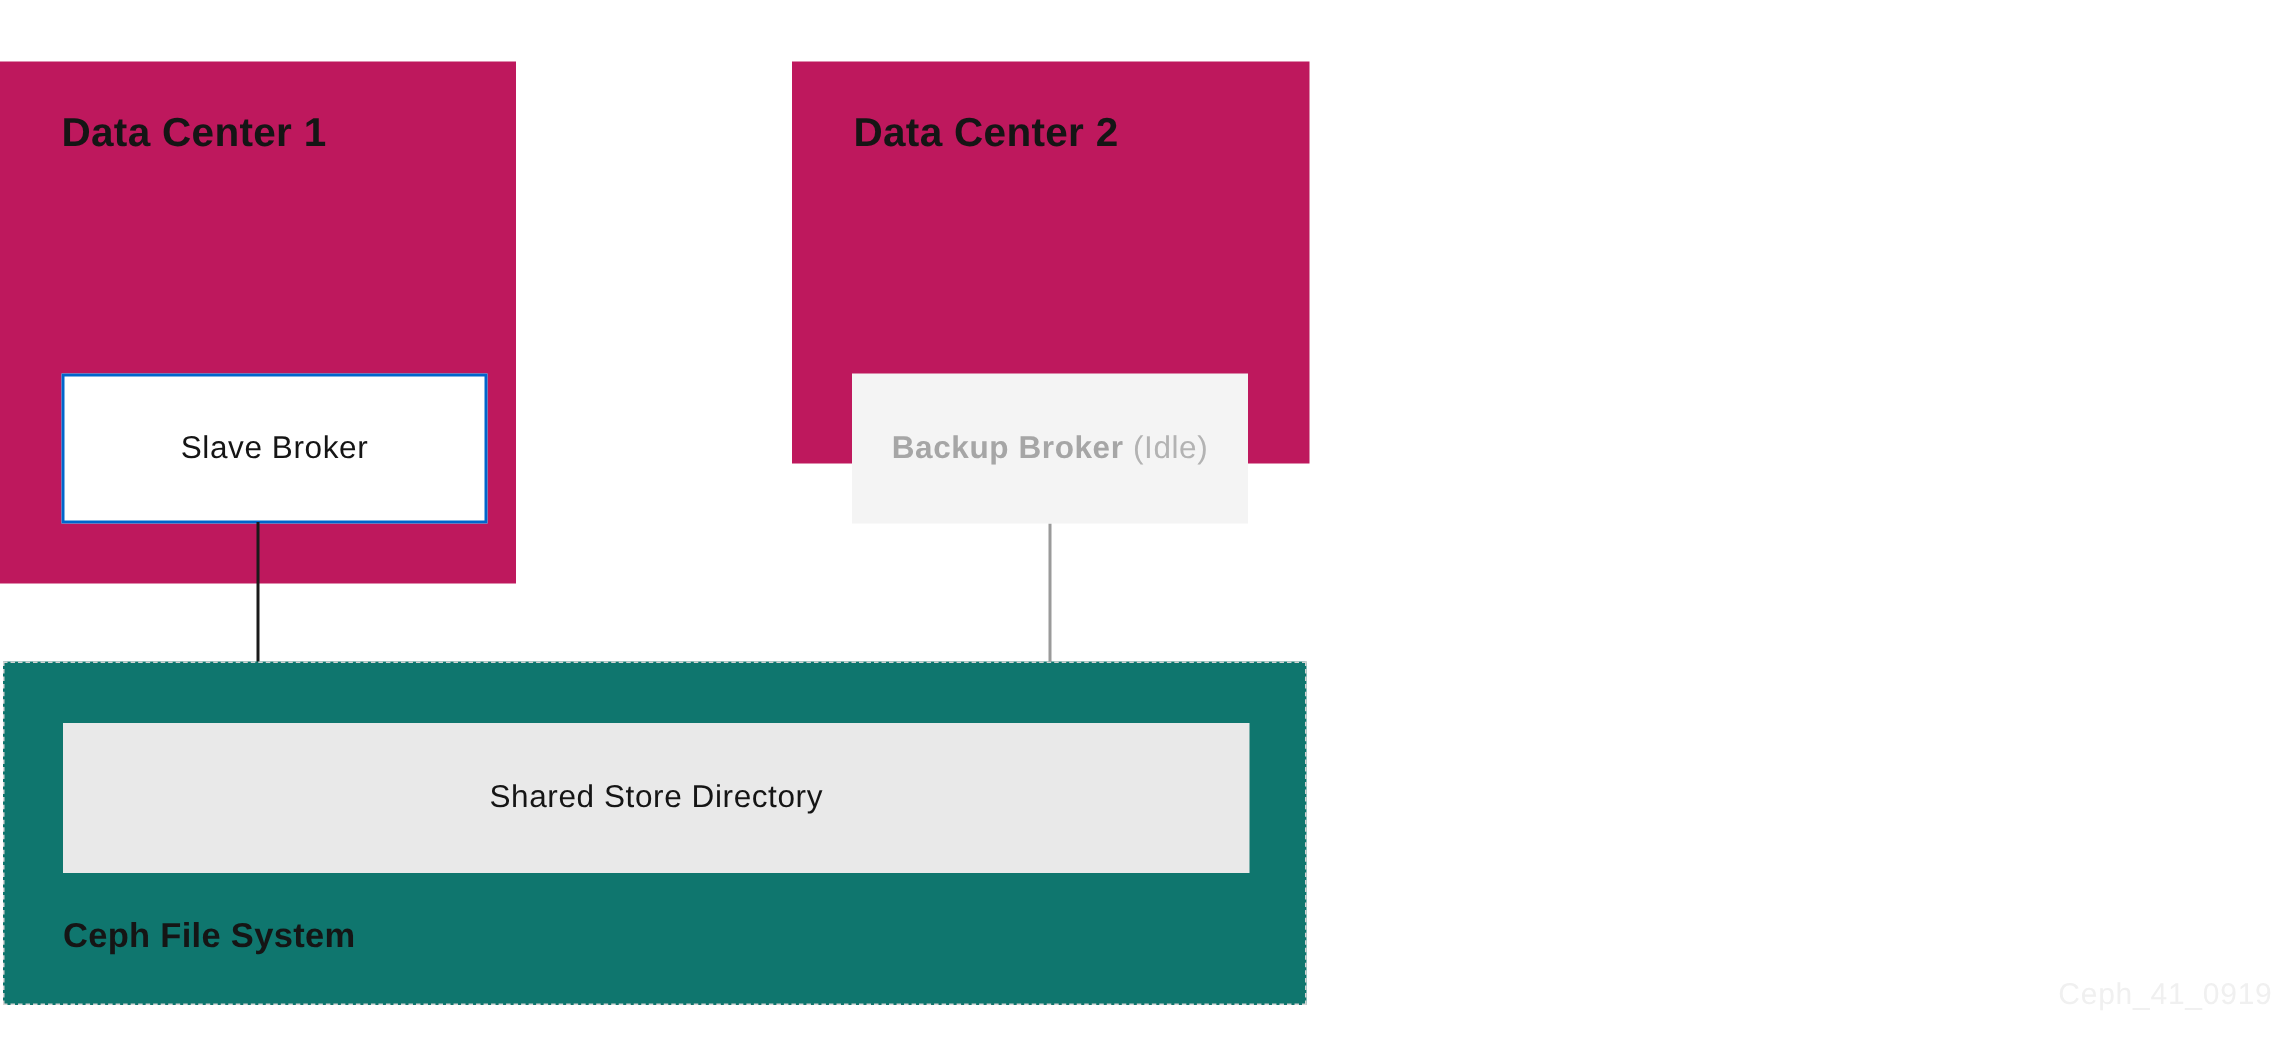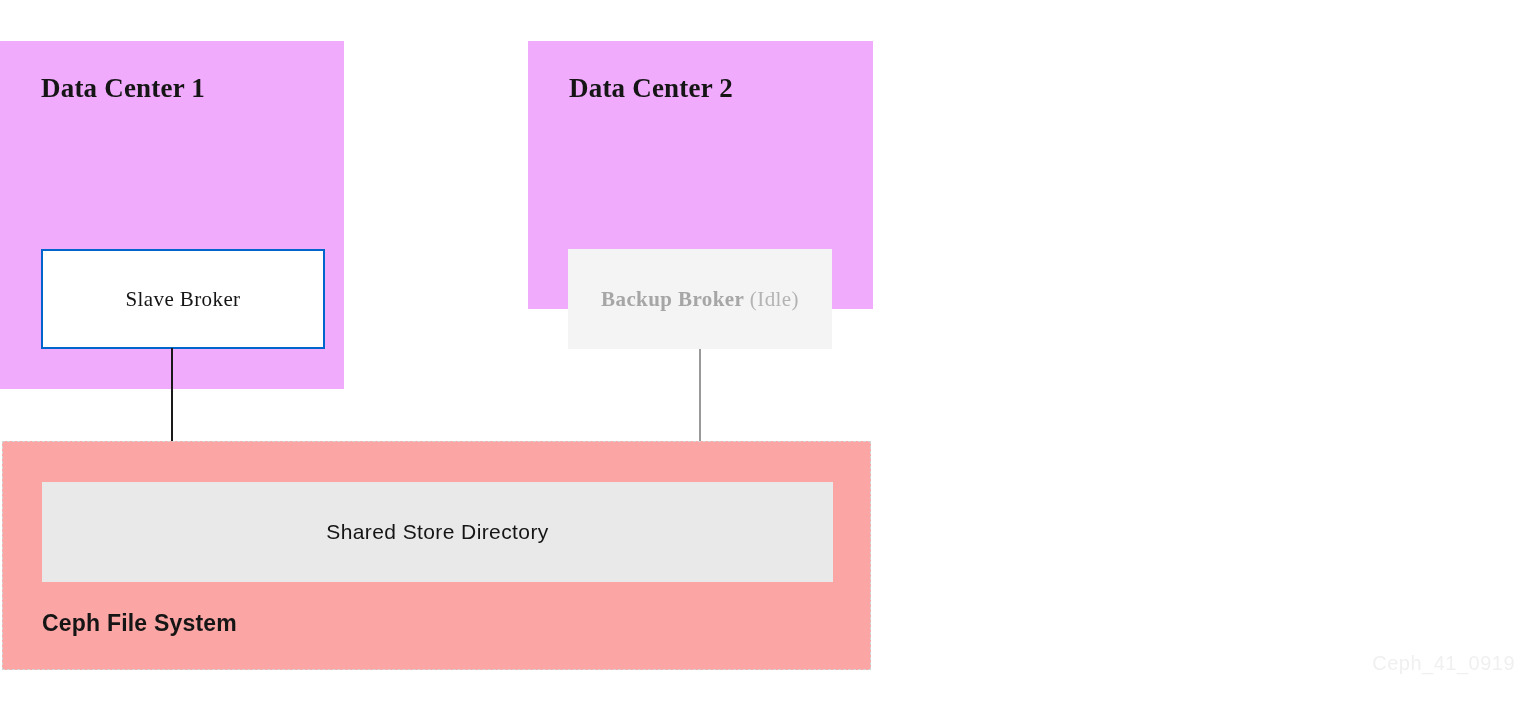--- a/index.html
+++ b/index.html
@@ -12,22 +12,21 @@
     height: 706px;
     position: relative;
     overflow: hidden;
     font-family: "Liberation Sans", "DejaVu Sans", sans-serif;
     color: #151515;
   }
   .abs { position: absolute; }
 
   
   .panel {
-    background: #f0abfc;
-    font-family: Liberation Serif, serif;
+    background: #be185d;
   }
   .panel-dc1 { left: 0px;   top: 41px; width: 344px; height: 348px; }
   .panel-dc2 { left: 528px; top: 41px; width: 345px; height: 268px; }
 
   .panel-title {
     position: absolute;
     margin: 0;
     font-size: 27px;
     font-weight: 700;
     letter-spacing: 0.2px;
@@ -62,21 +61,21 @@
     border: none;
   }
   .backup-label  { color: #a6a6a6; font-weight: 600; }
   .backup-suffix { color: #b3b3b3; font-weight: 400; }
 
   
   .cephfs {
     left: 2px; top: 441px; width: 869px; height: 229px;
     box-sizing: border-box;
     border: 1px dashed #d4d4d4;
-    background: #fca5a5;
+    background: #0f766e;
   }
   .shared-store {
     position: absolute;
     left: 39px; top: 40px; width: 791px; height: 100px;
     background: #e9e9e9;
     display: flex;
     align-items: center;
     justify-content: center;
     font-size: 21px;
     letter-spacing: 0.4px;

